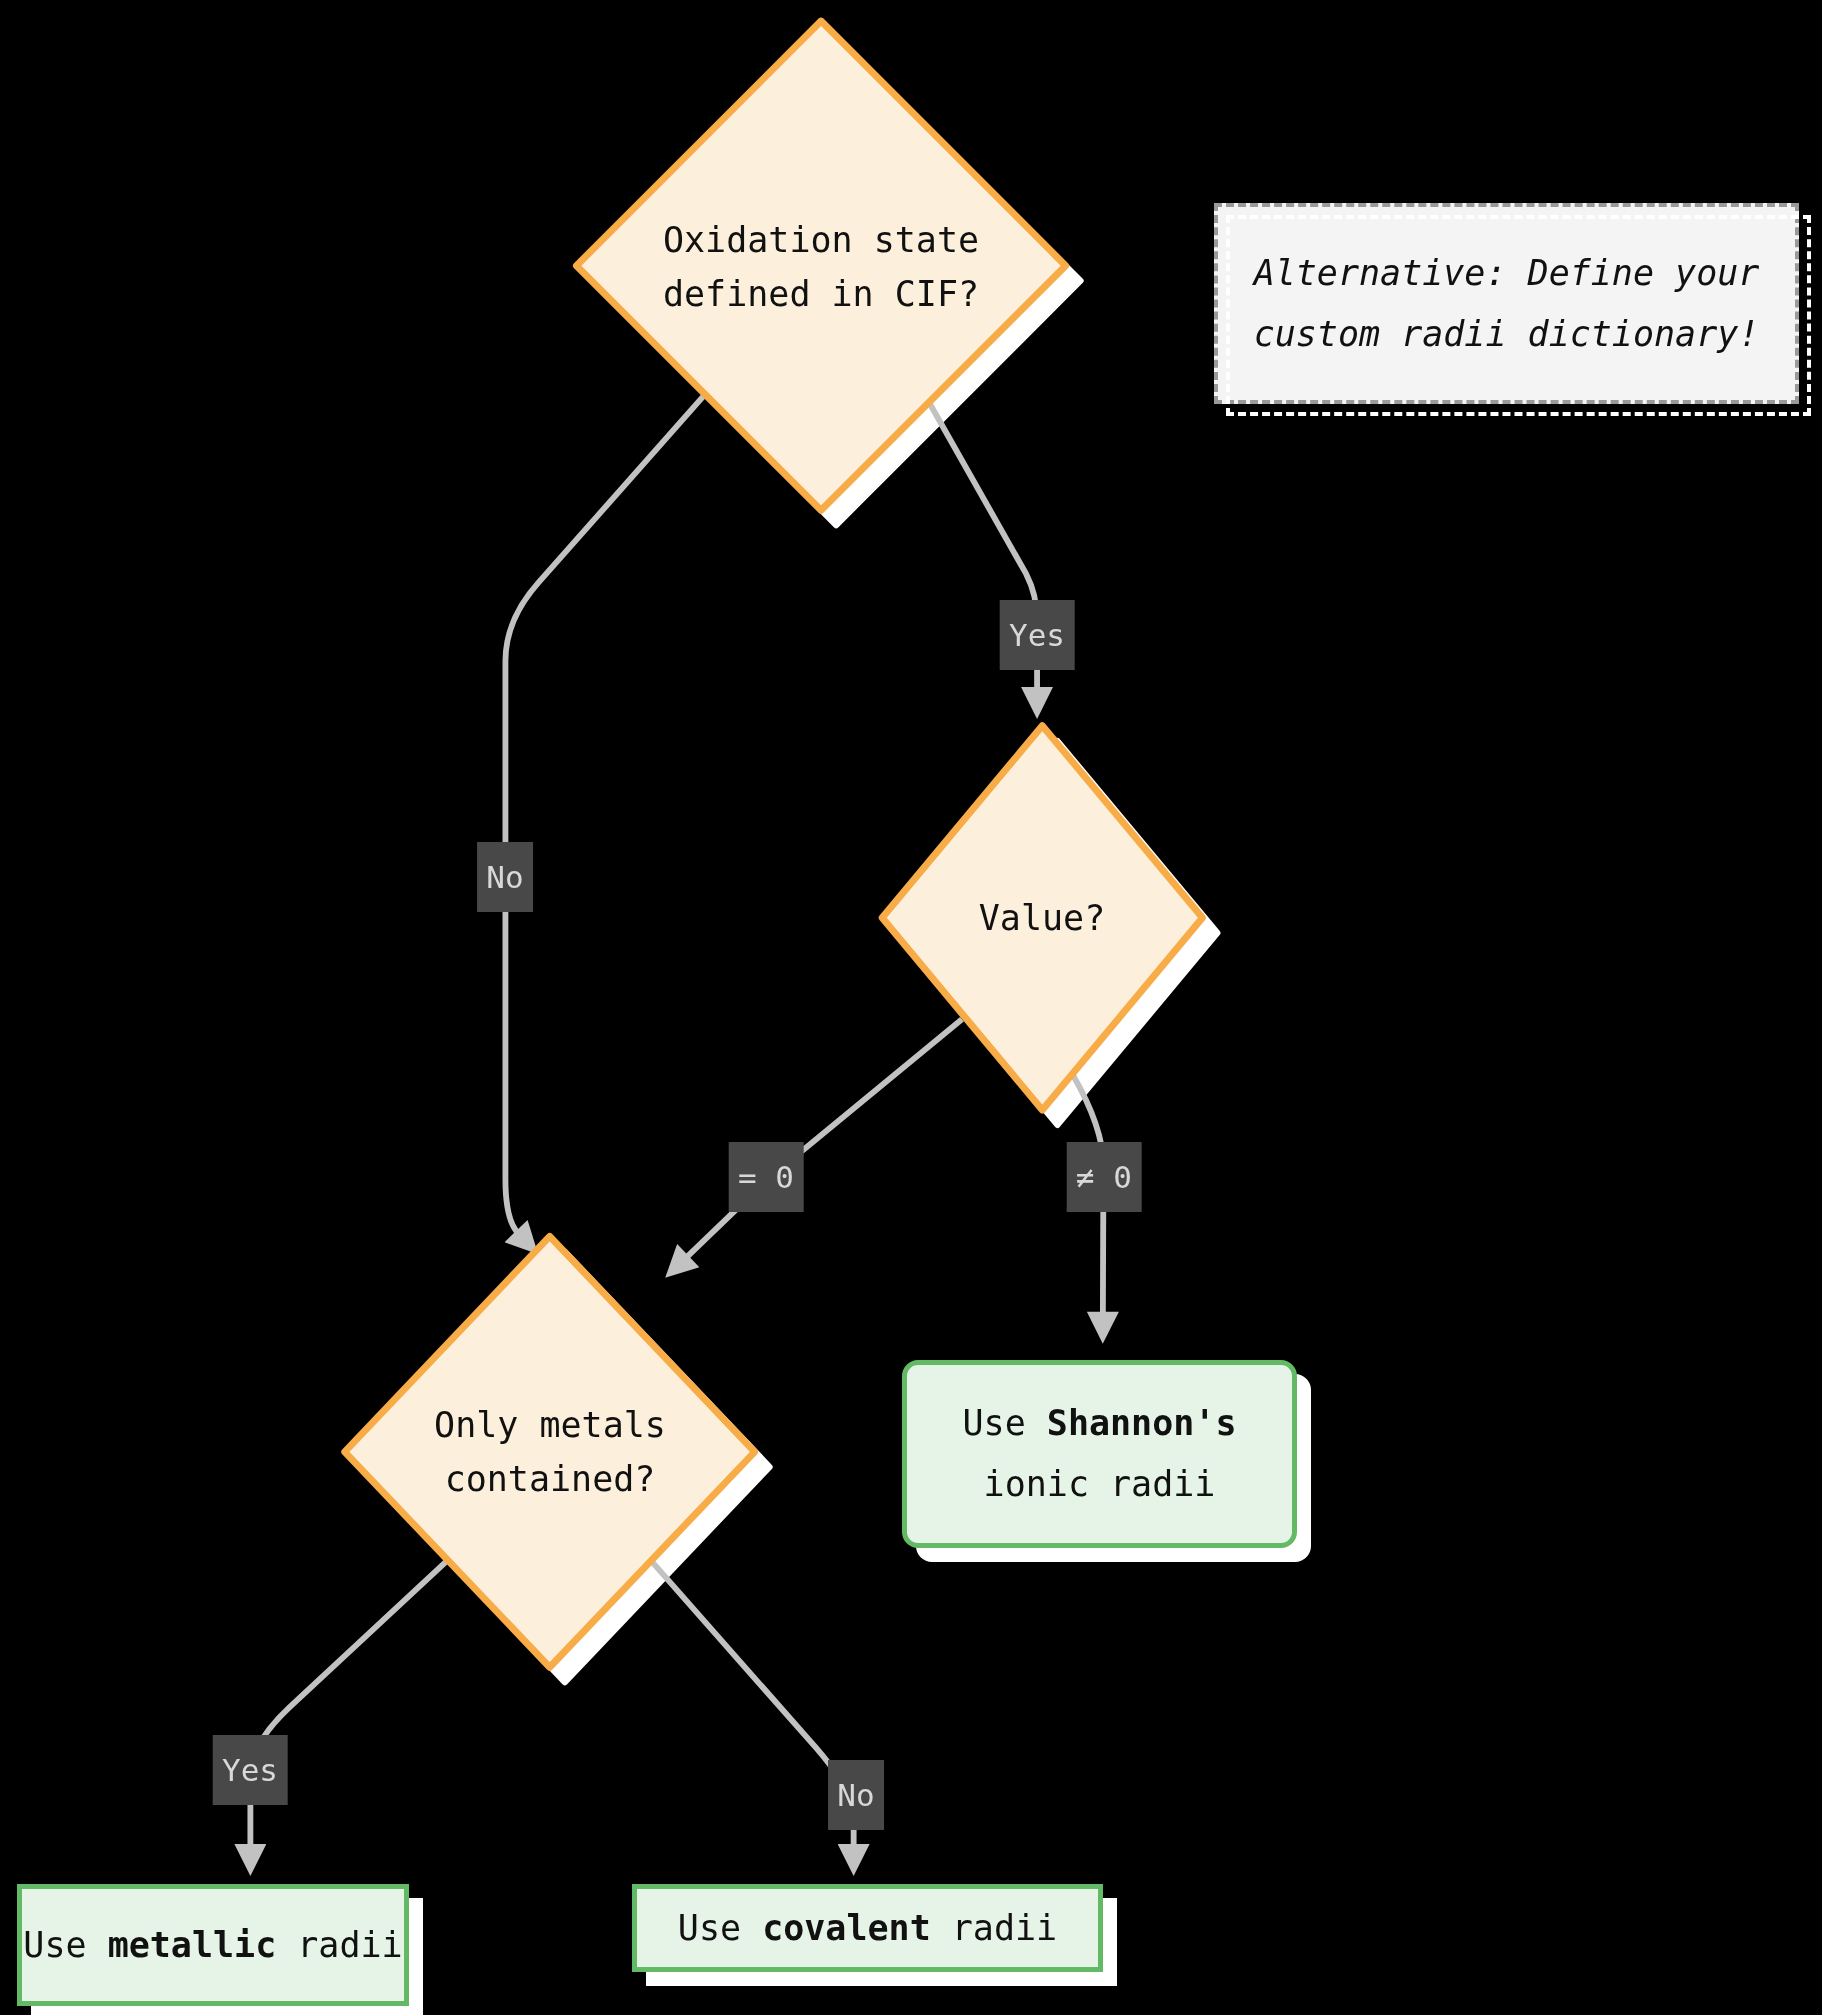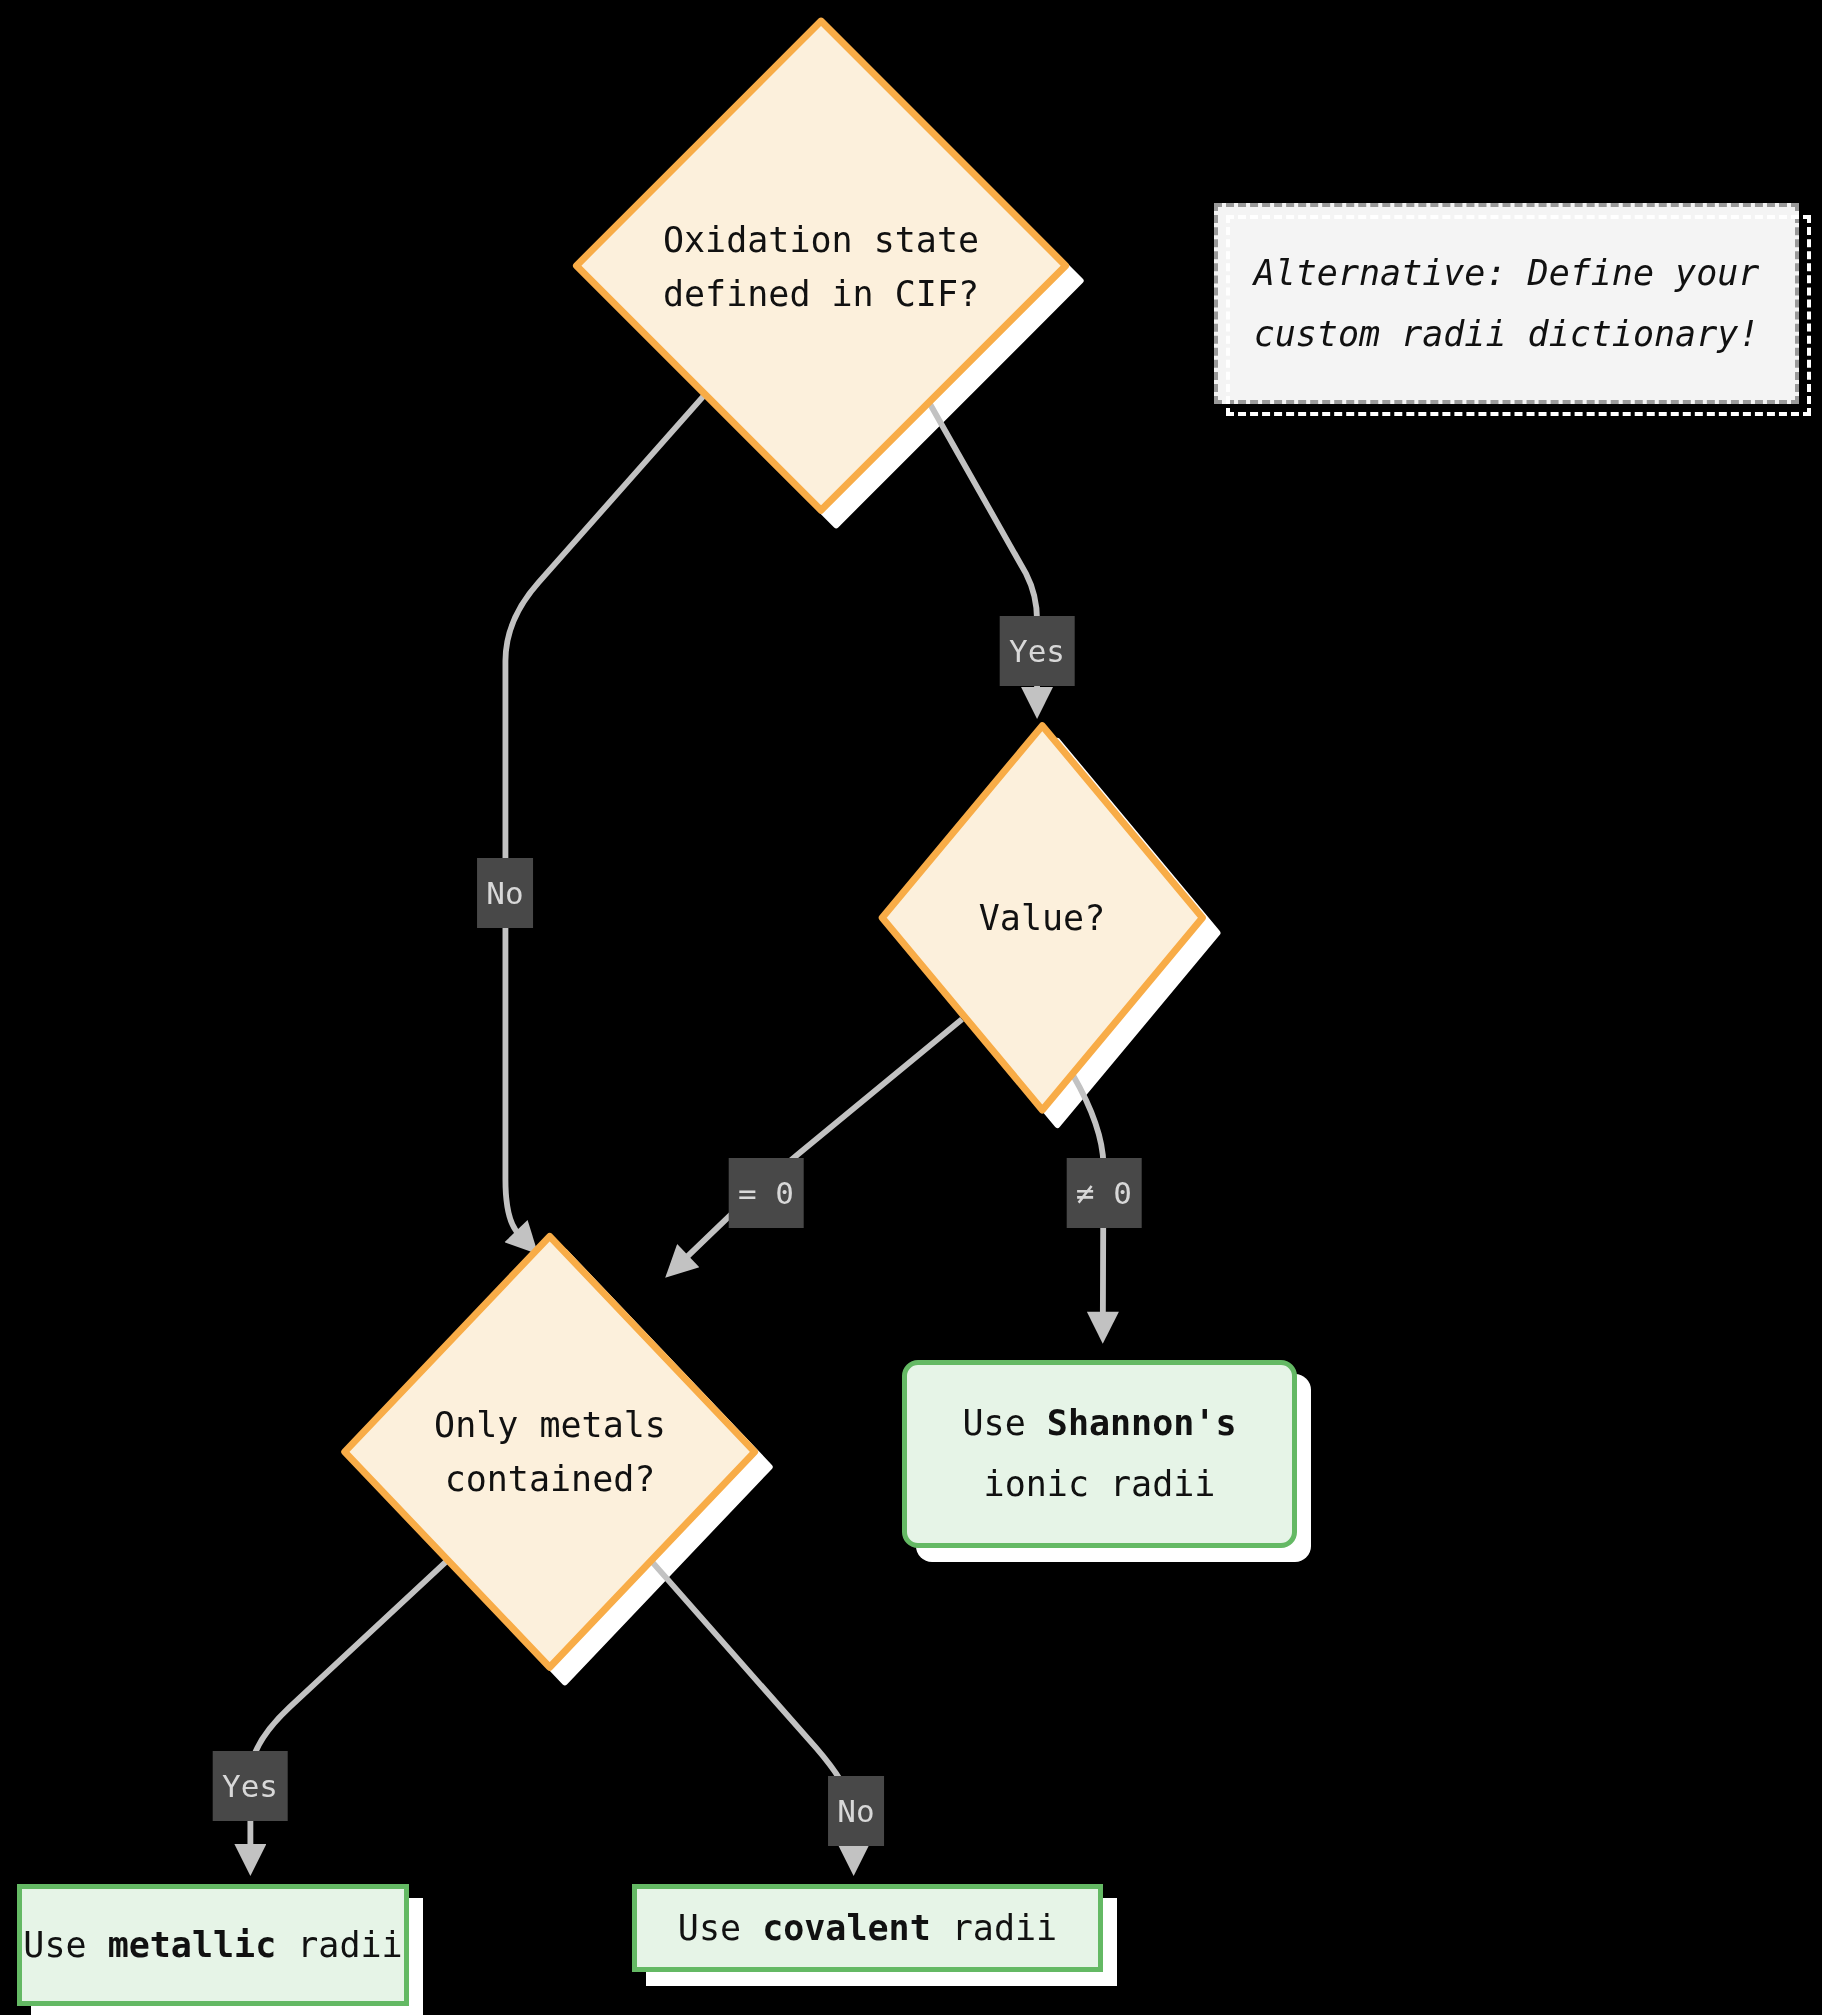--- a/index.html
+++ b/index.html
@@ -83,21 +83,20 @@
   .edge-label {
     position: absolute;
     transform: translate(-50%, -50%);
     z-index: 4;
     background: #484848;
     color: #D8D8D8;
     font-size: 31px;
     line-height: 40px;
     padding: 15px 9.3px;
     white-space: nowrap;
-    margin-top: 16px;
   }
   #lbl-cif-yes    { left: 1037px; top: 635px; }
   #lbl-cif-no     { left: 505px;  top: 877px; }
   #lbl-eq-zero    { left: 766px; top: 1177px; }
   #lbl-neq-zero   { left: 1104px; top: 1177px; }
   #lbl-metals-yes { left: 250px;  top: 1770px; }
   #lbl-metals-no  { left: 856px; top: 1795px; }
 </style>
 </head>
 <body>

